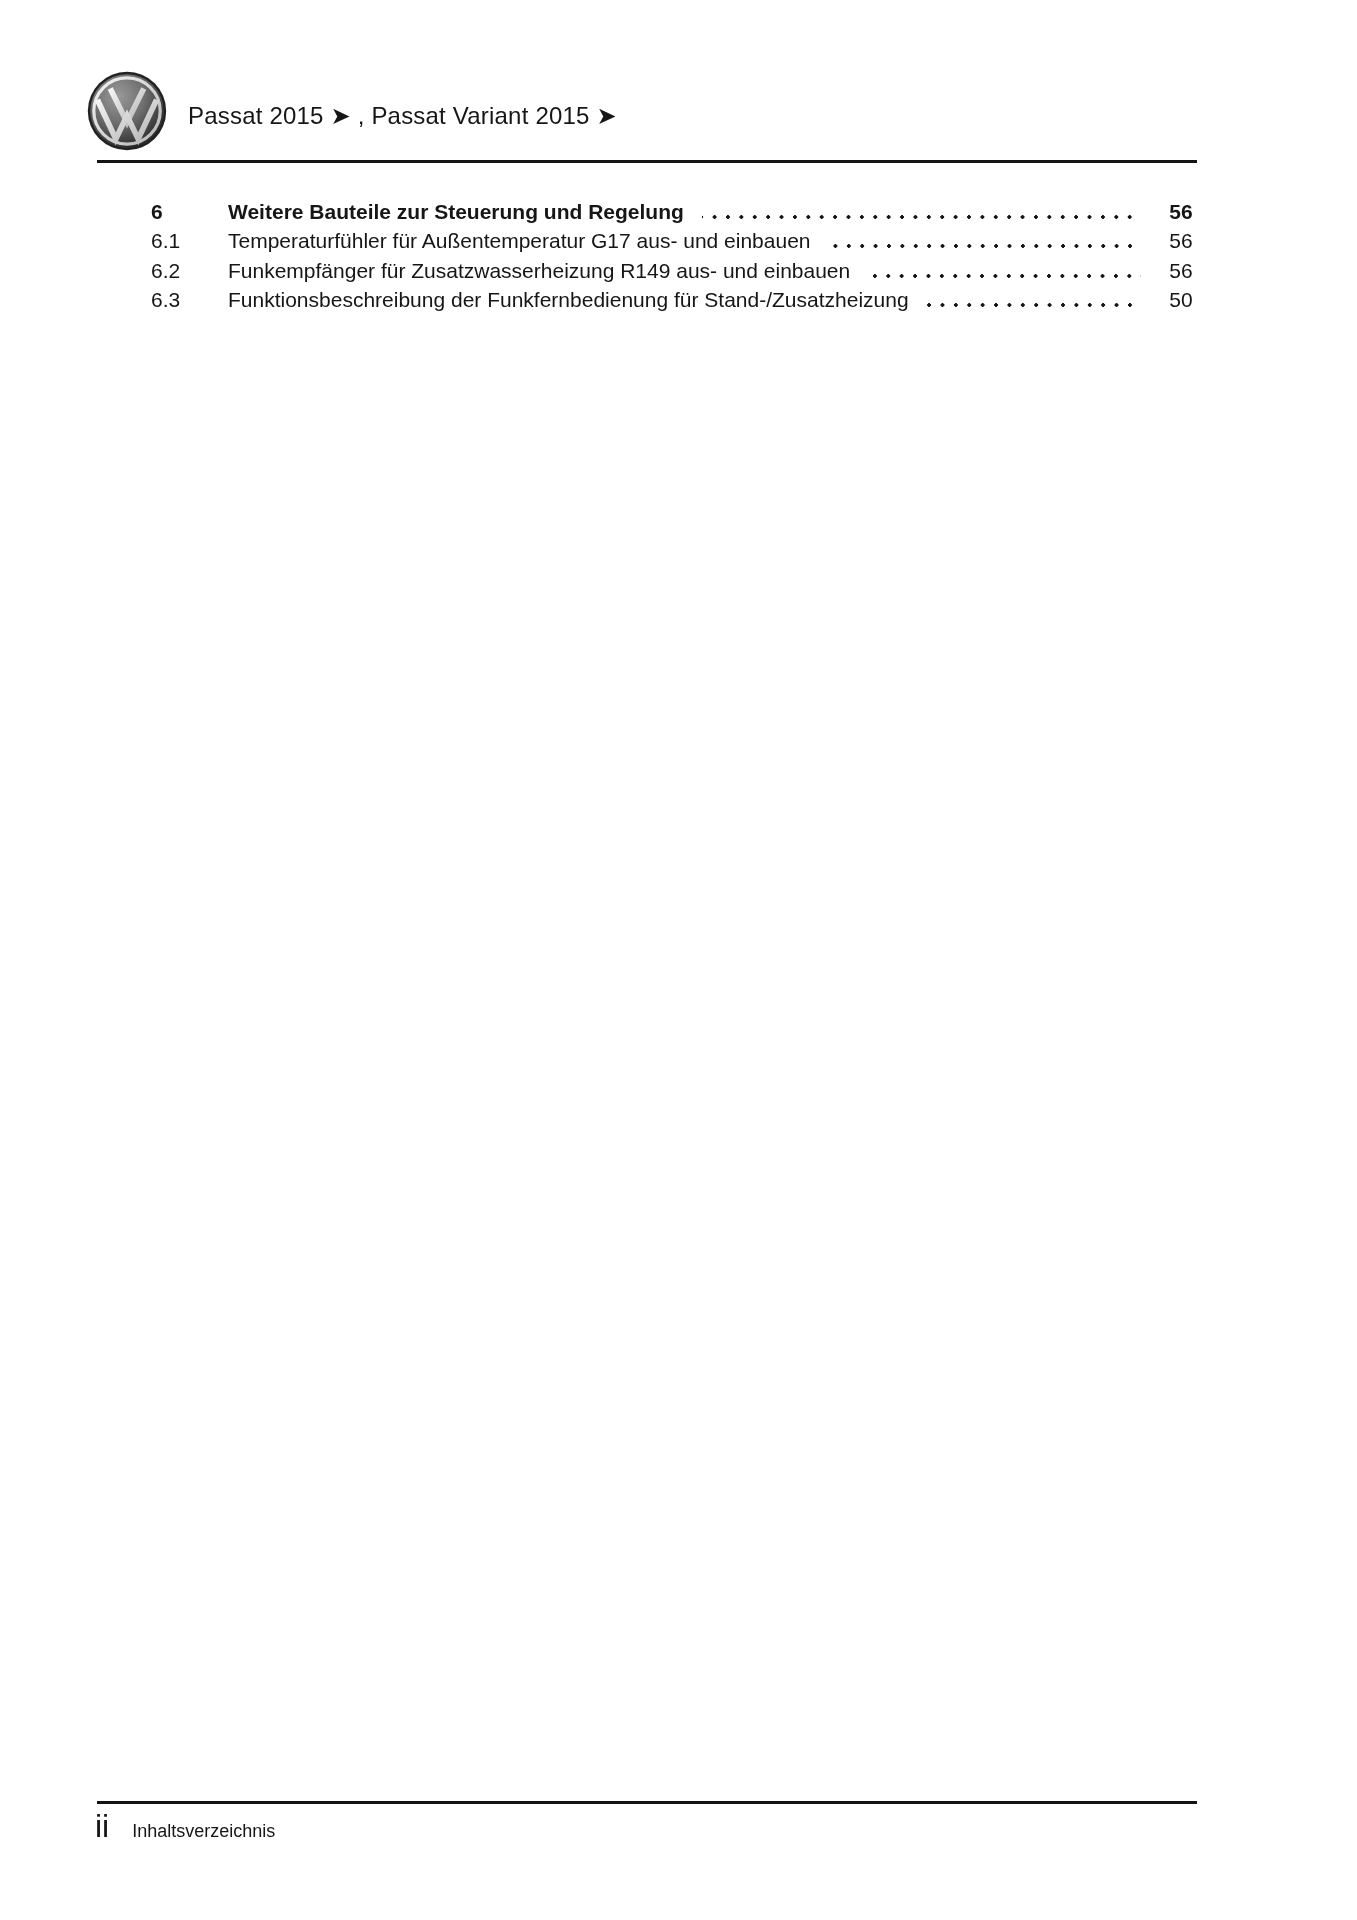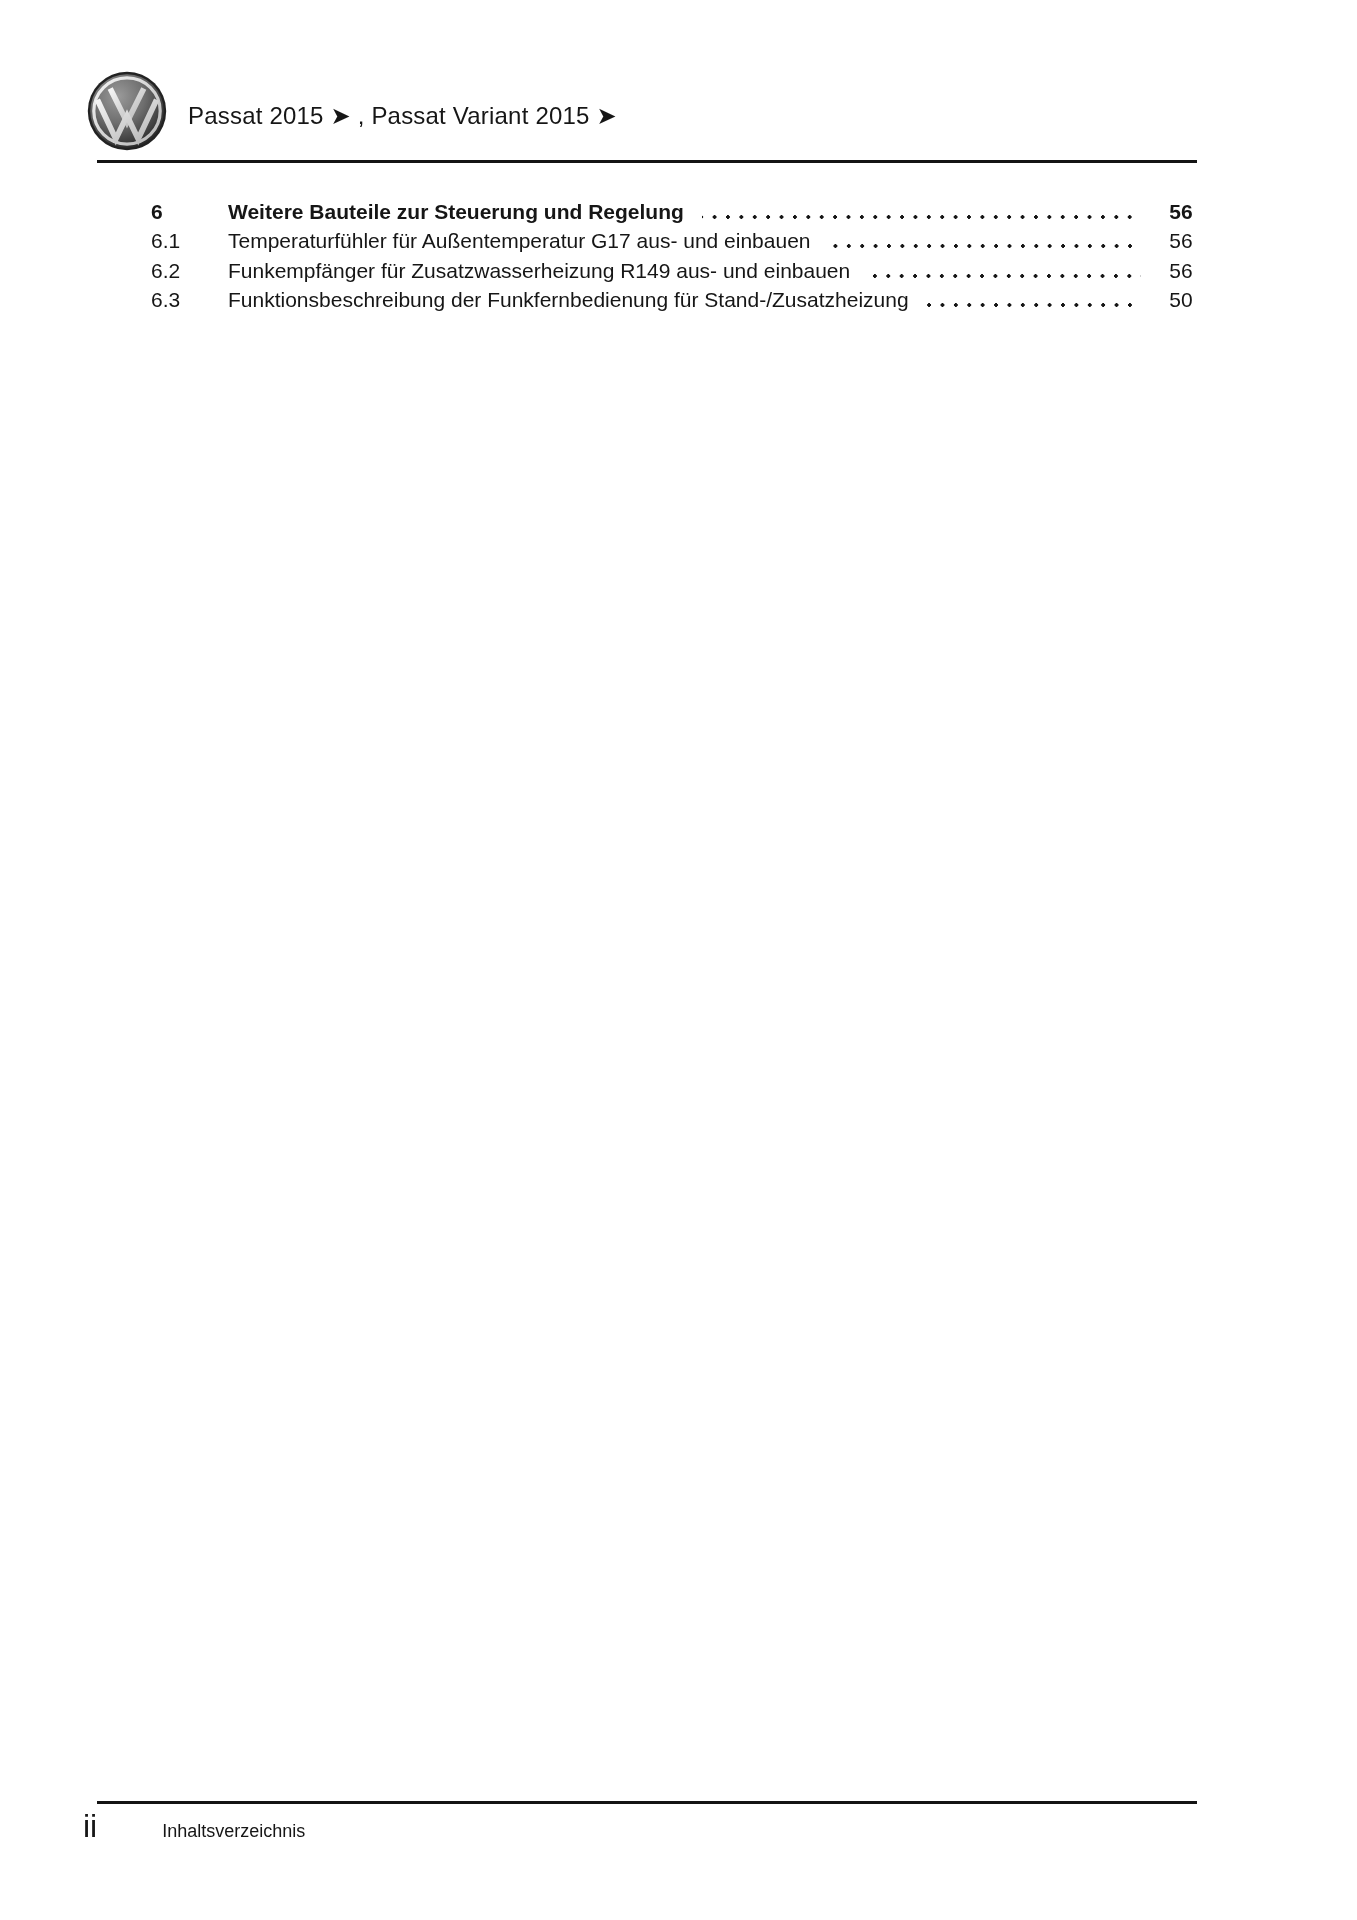--- a/index.html
+++ b/index.html
@@ -75,34 +75,33 @@
   .toc-row .pagenum {
     flex: 0 0 auto;
     min-width: 32px;
     text-align: center;
   }
   .toc-row.bold { font-weight: bold; }
 
   
   .footer {
     position: absolute;
-    left: 83px;
+    left: 95px;
     top: 1808px;
     display: flex;
     align-items: baseline;
     gap: 23px;
     white-space: nowrap;
   }
   .footer .roman {
     font-size: 32px;
     line-height: 36px;
   }
   .footer .footer-label {
     font-size: 18px;
-    margin-left: 42px;
   }
 </style>
 </head>
 <body>
 
 <div class="page">
 
   <div class="logo">
     <svg viewBox="0 0 100 100" width="80" height="80" aria-hidden="true">
       <defs>

